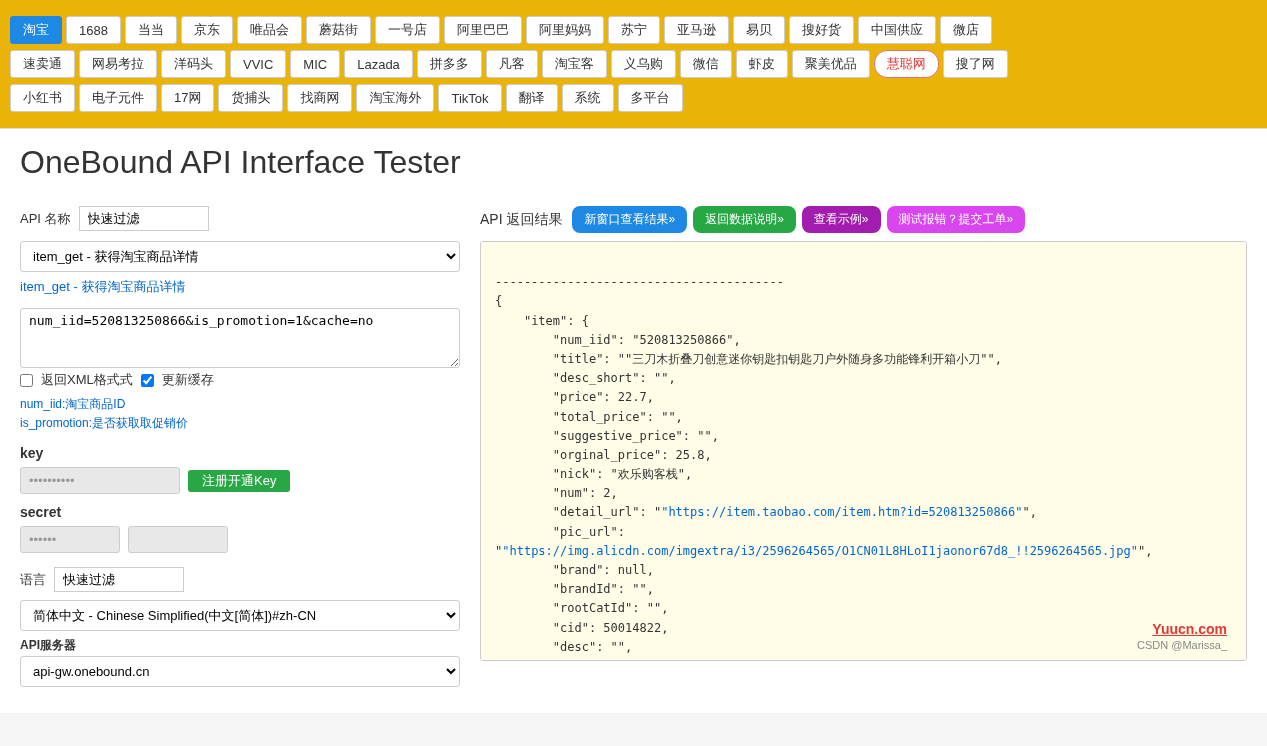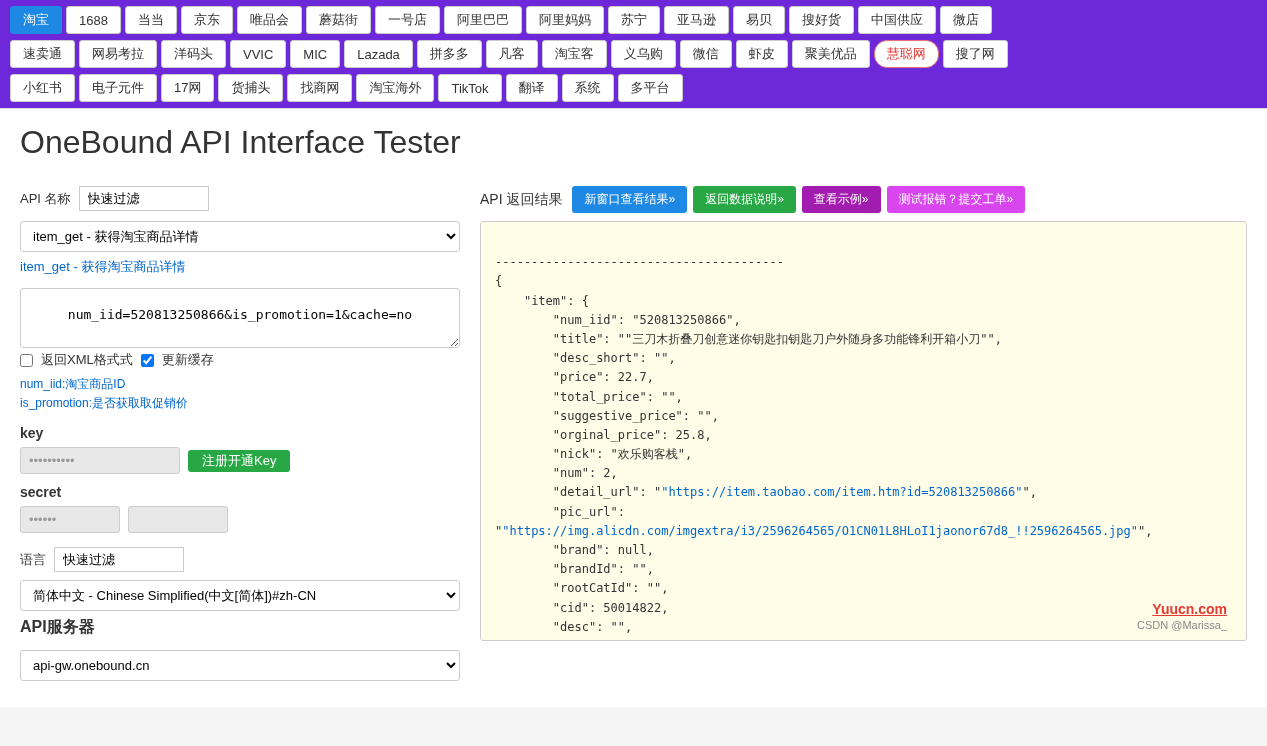--- a/index.html
+++ b/index.html
@@ -1,21 +1,21 @@
 <!DOCTYPE html>
 <html><head>
   <meta charset="utf-8">
   <style>
     * { box-sizing: border-box; margin: 0; padding: 0; }
     body { font-family: 'Microsoft YaHei', Arial, sans-serif; font-size: 13px; background: #f5f5f5; color: #333; }
 
     
     .nav-bar {
-      background: #6d28d9;
-      padding: 6px 10px;
+      background: #eab308;
+      padding: 16px 10px;
       display: flex;
       flex-wrap: wrap;
       gap: 4px;
       border-bottom: 1px solid #ddd;
     }
     .nav-btn {
       padding: 4px 12px;
       border-radius: 3px;
       border: 1px solid #ccc;
       background: #fff;
@@ -100,26 +100,25 @@
       font-weight: bold;
       color: #333;
       margin-bottom: 6px;
     }
 
     .param-textarea {
       width: 100%;
       height: 60px;
       border: 1px solid #ccc;
       border-radius: 3px;
-      padding: 18px 8px;
+      padding: 4px 8px;
       font-size: 13px;
       resize: vertical;
       outline: none;
       font-family: monospace;
-      text-align: center;
     }
 
     .checkbox-row {
       display: flex;
       align-items: center;
       gap: 8px;
       margin-bottom: 6px;
       font-size: 13px;
     }
     .checkbox-row label { cursor: pointer; }
@@ -184,23 +183,23 @@
     }
 
     .lang-row {
       display: flex;
       align-items: center;
       gap: 8px;
       margin-bottom: 8px;
     }
 
     .server-label {
-      font-size: 16px;
+      font-size: 12px;
       font-weight: bold;
-      margin-bottom: 12px;
+      margin-bottom: 2px;
     }
 
     
     .right-panel {
       flex: 1;
       min-width: 0;
     }
 
     .result-header {
       display: flex;
@@ -209,21 +208,21 @@
       margin-bottom: 8px;
       flex-wrap: wrap;
     }
     .result-label {
       font-size: 14px;
       color: #333;
       margin-right: 4px;
     }
     .result-btn {
       padding: 5px 12px;
-      border-radius: 3px;
+      border-radius: 8px;
       border: none;
       cursor: pointer;
       font-size: 12px;
       color: #fff;
     }
     .btn-blue { background: #1e88e5; }
     .btn-green { background: #28a745; }
     .btn-orange { background: #a21caf; }
     .btn-red { background: #d946ef; }
 

